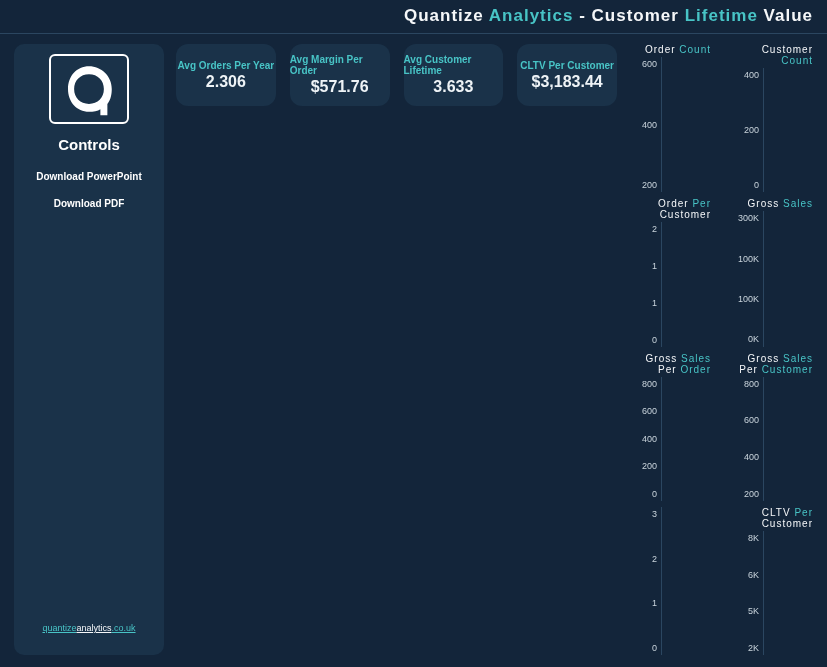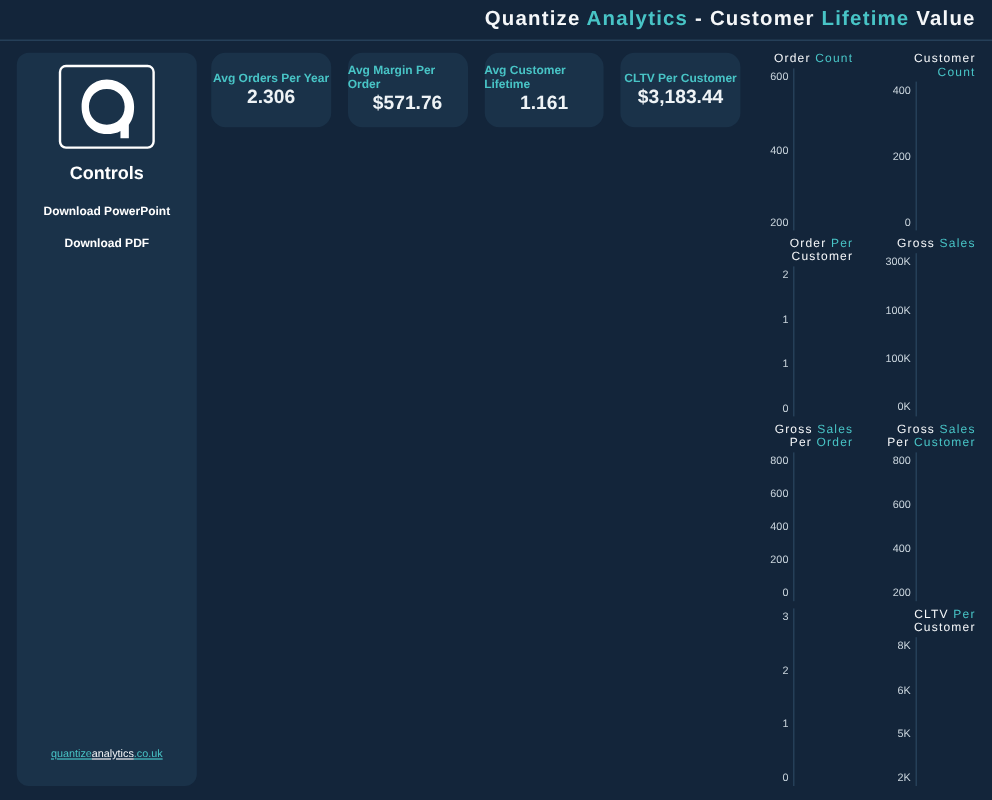--- a/index.html
+++ b/index.html
@@ -154,21 +154,21 @@
         <div class="kpi">
           <div class="kpi-label">Avg Orders Per Year</div>
           <div class="kpi-value">2.306</div>
         </div>
         <div class="kpi">
           <div class="kpi-label">Avg Margin Per Order</div>
           <div class="kpi-value">$571.76</div>
         </div>
         <div class="kpi">
           <div class="kpi-label">Avg Customer Lifetime</div>
-          <div class="kpi-value">1.161</div>
+          <div class="kpi-value">3.633</div>
         </div>
         <div class="kpi">
           <div class="kpi-label">CLTV Per Customer</div>
           <div class="kpi-value">$3,183.44</div>
         </div>
       </div>
 
     <div class="charts" id="charts">
         <div class="chart">
           <div class="chart-title"><span class="t-white">Order</span> <span class="t-teal">Count</span></div>

